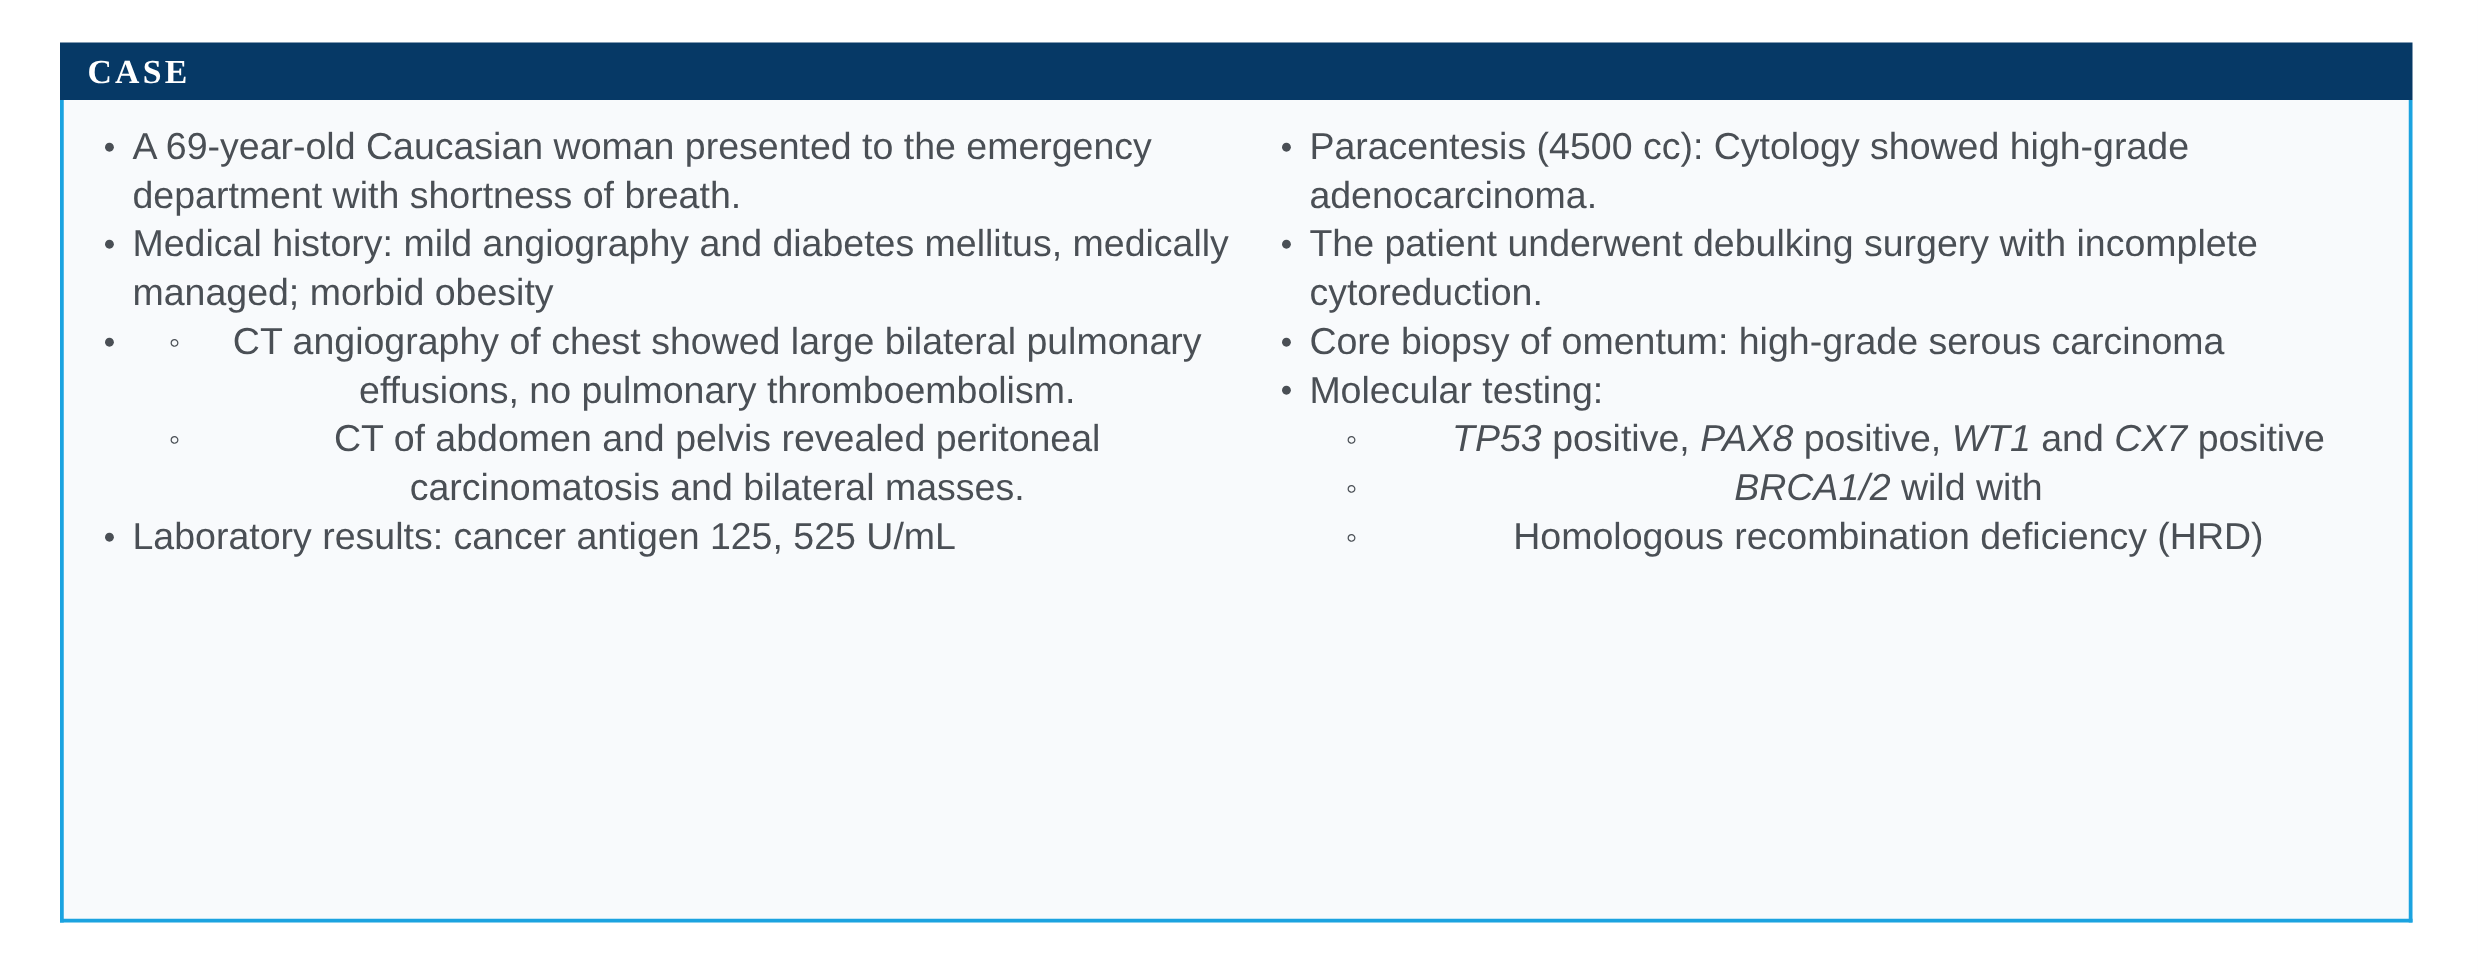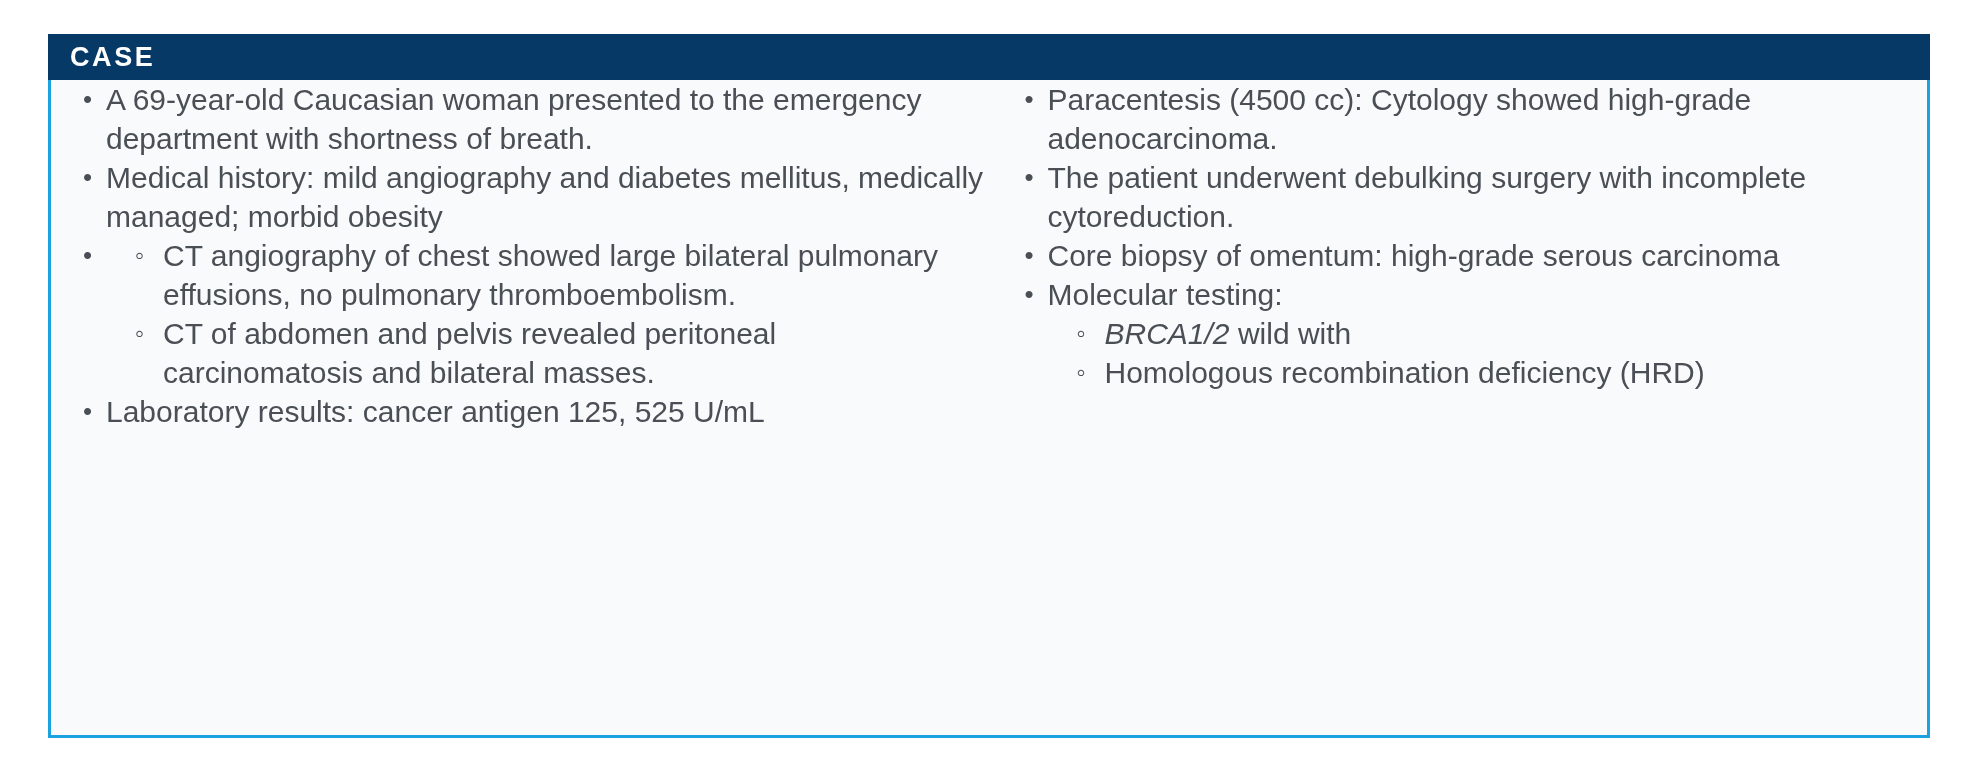--- a/index.html
+++ b/index.html
@@ -39,33 +39,34 @@
     padding-left: 22px;
     box-sizing: border-box;
   }
 
   .case-header-title {
     color: #ffffff;
     font-size: 27px;
     font-weight: bold;
     letter-spacing: 2.6px;
     line-height: 1;
-    font-family: Liberation Sans, sans-serif;
+    font-family: Liberation Serif, serif;
   }
 
   .case-body {
     background: #f8fafc;
     border-left: 3px solid #1ba3e0;
     border-right: 3px solid #1ba3e0;
     border-bottom: 3px solid #1ba3e0;
     border-top: none;
     box-sizing: border-box;
     display: flex;
     align-items: flex-start;
     height: 658px;
+    padding-top: 18px;
   }
 
   .col {
     box-sizing: border-box;
   }
   .col-left {
     width: 945px;
     padding-left: 22px;
     padding-right: 10px;
   }
@@ -109,20 +110,21 @@
     padding: 0;
   }
   li.b2 {
     position: relative;
     padding-left: 34px;
     margin-left: 23px;
     color: #4a4f55;
     font-size: 30px;
     line-height: 39px;
     font-family: "Liberation Sans", sans-serif;
+    text-align: center;
   }
   li.b2::before {
     content: "\25E6";
     position: absolute;
     left: 6px;
     top: 0;
     font-size: 26px;
     line-height: 39px;
     color: #4a4f55;
   }
@@ -169,20 +171,23 @@
           <li class="b1">Paracentesis (4500 cc): Cytology showed high-grade adenocarcinoma.</li>
 
           <li class="b1">The patient underwent debulking surgery with incomplete cytoreduction.</li>
 
           <li class="b1">Core biopsy of omentum: high-grade serous carcinoma</li>
 
           <li class="b1">
             <span>Molecular testing:</span>
             <ul class="sub">
 
+              <li class="b2">
+                <span class="gene">TP53</span><span> positive, </span><span class="gene">PAX8</span><span> positive, </span><span class="gene">WT1</span><span> and </span><span class="gene">CX7</span><span> positive</span>
+              </li>
 
               <li class="b2">
                 <span class="gene">BRCA1/2</span><span> wild with</span>
               </li>
 
               <li class="b2">Homologous recombination deficiency (HRD)</li>
 
             </ul>
           </li>
 

